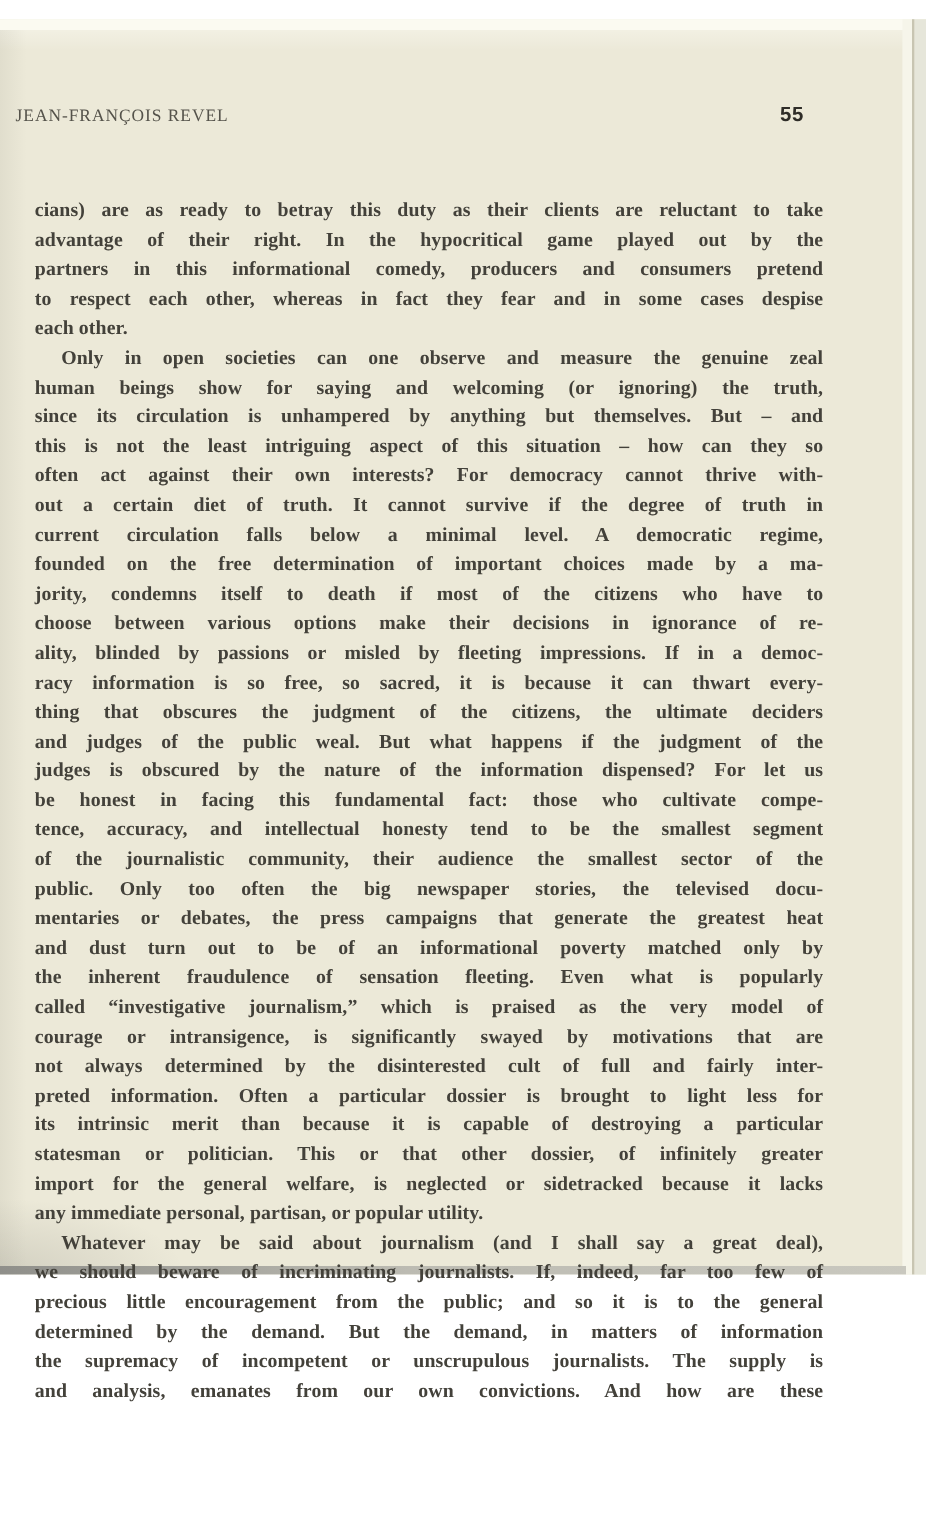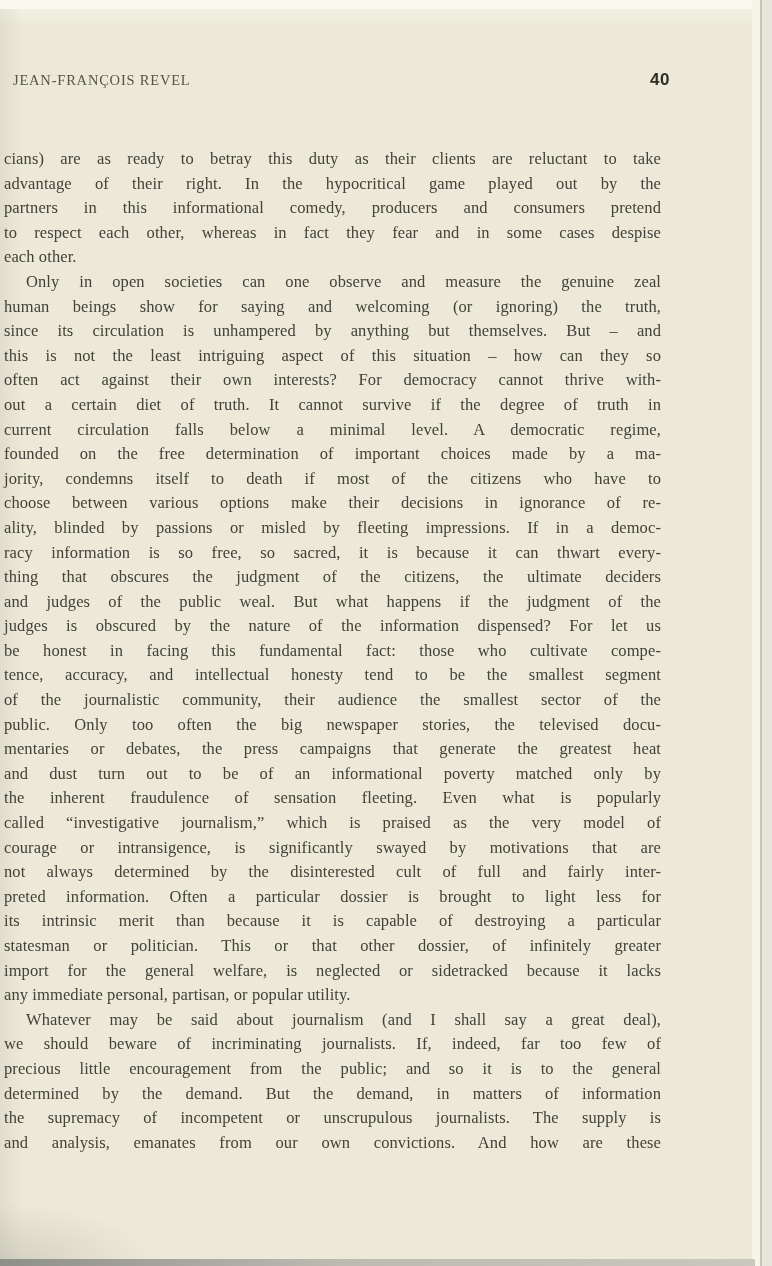--- a/index.html
+++ b/index.html
@@ -16,22 +16,23 @@
   }
   html,body{margin:0;padding:0;}
   body{
     width:772px;height:1266px;
     overflow:hidden;
     background:#ffffff;
     font-family:"Liberation Serif","DejaVu Serif",serif;
   }
   .scan{
     position:relative;
-    width:772px;height:1266px;
+    width:772px;height:1046px;
     background:var(--paper);
+    margin-top:16px;
   }
   
   .scan::before{
     content:"";
     position:absolute;inset:0;
     pointer-events:none;
     background:
       linear-gradient(to right, rgba(120,118,105,0.10), rgba(120,118,105,0) 22px),
       radial-gradient(220px 90px at 0% 100%, rgba(90,90,85,0.18), rgba(90,90,85,0) 70%),
       linear-gradient(to bottom, rgba(255,255,250,0.5), rgba(255,255,250,0) 26px);
@@ -68,24 +69,25 @@
   }
   .folio{
     font-size:17px;
     font-weight:bold;
     color:var(--page_number);
     font-family:"Liberation Sans","DejaVu Sans",sans-serif;
     letter-spacing:0.5px;
   }
   .page-body{
     position:absolute;
-    top:147px;left:4px;width:657px;
+    top:147px;left:29px;width:657px;
     font-size:16.5px;
     line-height:24.6px;
     color:var(--text);
+    font-weight:bold;
   }
   .line{
     text-align:justify;
     text-align-last:justify;
     white-space:normal;
     letter-spacing:0.1px;
   }
   .line.plain{
     text-align-last:left;
   }
@@ -98,21 +100,21 @@
 
 <div class="scan">
   <div class="top-strip"></div>
   <div class="right-strip"></div>
   <div class="right-outer"></div>
   <div class="page-edge-line"></div>
   <div class="bottom-strip"></div>
 
   <div class="running-head">
     <span class="author">JEAN-FRANÇOIS REVEL</span>
-    <span class="folio">40</span>
+    <span class="folio">55</span>
   </div>
 
   <div class="page-body">
       <div class="line">cians) are as ready to betray this duty as their clients are reluctant to take</div>
       <div class="line">advantage of their right. In the hypocritical game played out by the</div>
       <div class="line">partners in this informational comedy, producers and consumers pretend</div>
       <div class="line">to respect each other, whereas in fact they fear and in some cases despise</div>
       <div class="line plain">each other.</div>
       <div class="line indent">Only in open societies can one observe and measure the genuine zeal</div>
       <div class="line">human beings show for saying and welcoming (or ignoring) the truth,</div>

